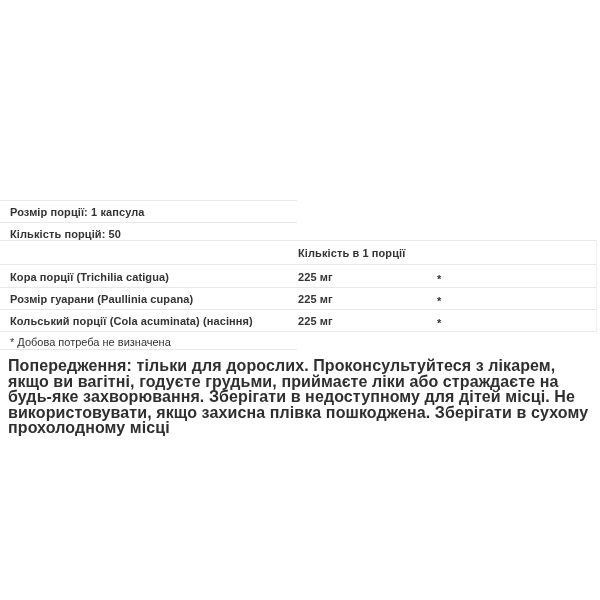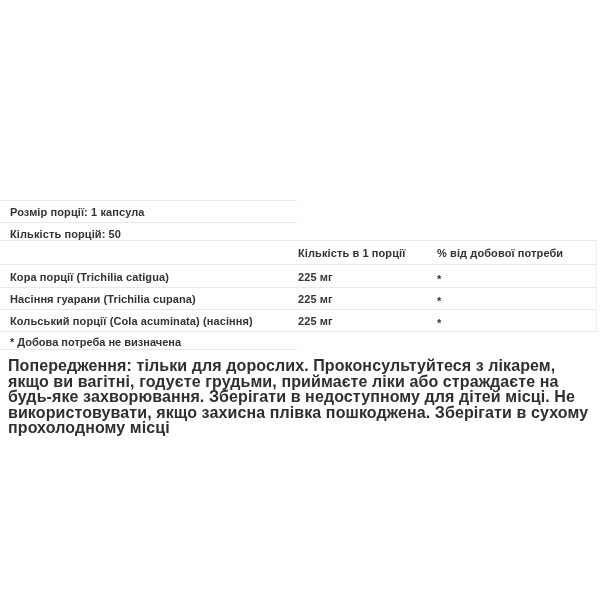--- a/index.html
+++ b/index.html
@@ -29,21 +29,21 @@
     position: absolute;
     font-size: 11px;
     font-weight: 700;
     color: #333333;
     white-space: nowrap;
     letter-spacing: 0.1px;
   }
   .footnote {
     position: absolute;
     font-size: 11px;
-    font-weight: 700;
+    font-weight: 400;
     color: #333333;
     white-space: nowrap;
   }
   .warnings {
     position: absolute;
     font-size: 16px;
     font-weight: 700;
     color: #2f2f2f;
     line-height: 15.5px;
     letter-spacing: 0.1px;
@@ -61,30 +61,29 @@
   <div class="rule" style="top:287px; left:0; width:597px;"></div>
   <div class="rule" style="top:309px; left:0; width:597px;"></div>
   <div class="rule" style="top:331px; left:0; width:597px;"></div>
   <div class="rule" style="top:349px; left:0; width:297px;"></div>
   <div class="vrule" style="left:596px; top:240px; height:91px;"></div>
 
   <div class="cell" style="top:206px; left:10px;">Розмір порції: 1 капсула</div>
   <div class="cell" style="top:228px; left:10px;">Кількість порцій: 50</div>
 
   <div class="cell" style="top:247px; left:298px;">Кількість в 1 порції</div>
-  <div class="cell" style="top:247px; left:437px;">% від добової потреби</div>
 
   <div>
     <div class="cell" style="top:271px; left:10px;">Кора порції (Trichilia catigua)</div>
     <div class="cell" style="top:271px; left:298px;">225 мг</div>
     <div class="cell" style="top:273px; left:437px;">*</div>
   </div>
 
   <div>
-    <div class="cell" style="top:293px; left:10px;">Насіння гуарани (Trichilia cupana)</div>
+    <div class="cell" style="top:293px; left:10px;">Розмір гуарани (Paullinia cupana)</div>
     <div class="cell" style="top:293px; left:298px;">225 мг</div>
     <div class="cell" style="top:295px; left:437px;">*</div>
   </div>
 
   <div>
     <div class="cell" style="top:315px; left:10px;">Кольський порції (Cola acuminata) (насіння)</div>
     <div class="cell" style="top:315px; left:298px;">225 мг</div>
     <div class="cell" style="top:317px; left:437px;">*</div>
   </div>
 

